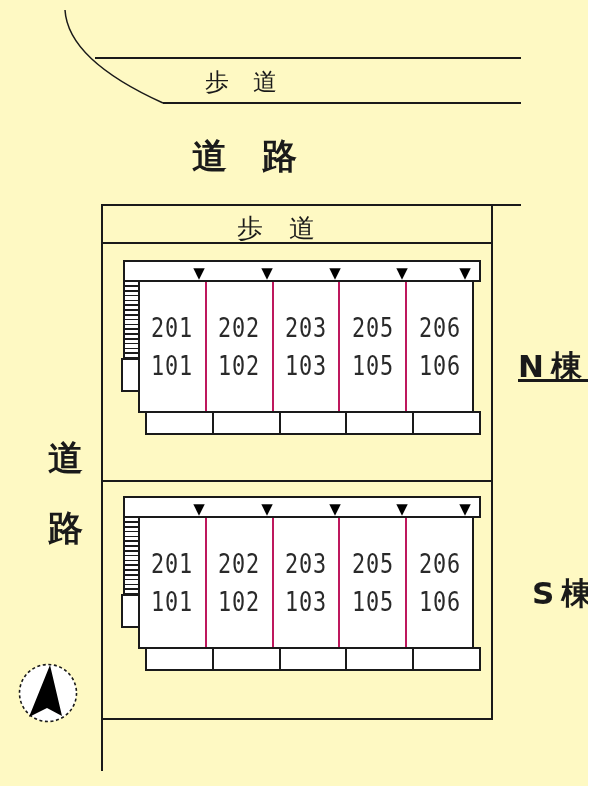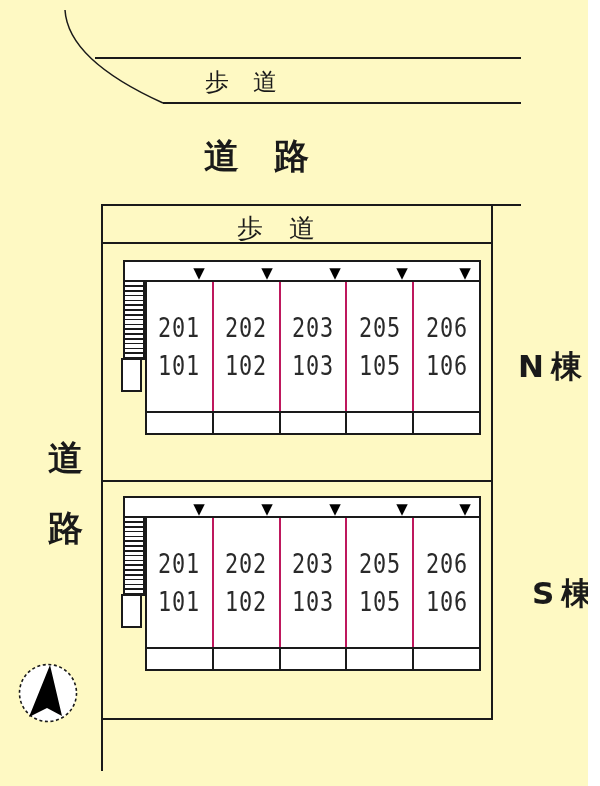--- a/index.html
+++ b/index.html
@@ -17,42 +17,42 @@
   #compound{left:101px;top:204px;width:392px;height:516px;border:2px solid #1a1a1a;box-sizing:border-box;}
 
   
   .building{position:absolute;width:358px;height:177px;}
   .entry-strip{position:absolute;left:0;top:0;width:358px;height:22px;border:2px solid #1a1a1a;box-sizing:border-box;background:#fff;}
   .marker{position:absolute;top:2px;width:20px;text-align:center;font-size:15px;line-height:18px;color:#000;}
   .m1{left:64px;}.m2{left:132px;}.m3{left:200px;}.m4{left:267px;}.m5{left:330px;}
   .stair{position:absolute;left:0;top:20px;width:22px;height:80px;border:2px solid #1a1a1a;box-sizing:border-box;
     background:repeating-linear-gradient(180deg,#ffffff 0px,#ffffff 3.2px,#1a1a1a 3.2px,#1a1a1a 4.8px);}
   .stair-foot{position:absolute;left:-2px;top:98px;width:21px;height:34px;border:2px solid #1a1a1a;box-sizing:border-box;background:#fff;}
-  .units{position:absolute;left:22px;top:20px;width:336px;height:133px;border:2px solid #1a1a1a;box-sizing:border-box;background:#fff;display:flex;}
+  .units{position:absolute;left:15px;top:20px;width:336px;height:133px;border:2px solid #1a1a1a;box-sizing:border-box;background:#fff;display:flex;}
   .unit{flex:1 1 0;display:flex;flex-direction:column;align-items:center;justify-content:center;gap:10px;border-left:2px solid #be185d;}
   .unit:first-child{border-left:none;}
   .num{font-size:26px;line-height:28px;color:#2a2a2a;transform:scaleX(0.84);letter-spacing:1px;font-family:"DejaVu Sans Mono","DejaVu Sans",monospace;}
   .balcony{position:absolute;left:22px;top:151px;width:336px;height:24px;border:2px solid #1a1a1a;box-sizing:border-box;background:#fff;display:flex;}
   .bcell{flex:1 1 0;border-left:2px solid #1a1a1a;}
   .bcell:first-child{border-left:none;}
 </style>
 </head>
 <body>
 
 <div id="canvas">
 
   <svg class="abs" style="left:0;top:0;width:600px;height:786px;" viewBox="0 0 600 786">
     <path d="M65 10 Q 68 60 163 103" fill="none" stroke="#1a1a1a" stroke-width="1.5"></path>
   </svg>
 
   <div class="hline" style="left:95px;top:57px;width:426px;"></div>
   <div class="hline" style="left:163px;top:102px;width:358px;"></div>
   <div class="abs jp" style="left:205px;top:66px;font-size:24px;">歩　道</div>
 
-  <div class="abs jp bold" style="left:204px;top:133px;font-size:35px;">道　路</div>
+  <div class="abs jp bold" style="left:192px;top:133px;font-size:35px;">道　路</div>
 
   <div class="abs" id="compound"></div>
   <div class="hline" style="left:493px;top:204px;width:28px;"></div>
   <div class="vline" style="left:101px;top:718px;height:53px;"></div>
 
   <div class="hline" style="left:103px;top:242px;width:388px;"></div>
   <div class="abs jp" style="left:237px;top:211px;font-size:26px;">歩　道</div>
 
   <div class="hline" style="left:103px;top:480px;width:388px;"></div>
 
@@ -92,21 +92,21 @@
       </div>
     </div>
     <div class="balcony">
       <div class="bcell"></div>
       <div class="bcell"></div>
       <div class="bcell"></div>
       <div class="bcell"></div>
       <div class="bcell"></div>
     </div>
   </div>
-  <div class="abs jp bold" style="left:518px;top:346px;font-size:31px;letter-spacing:7px;">N棟</div>
+  <div class="abs jp bold" style="left:518px;top:346px;font-size:31px;letter-spacing:7px;text-decoration:underline;">N棟</div>
 
   <div class="building" style="left:123px;top:496px;">
     <div class="entry-strip">
       <span class="marker m1">▼</span>
       <span class="marker m2">▼</span>
       <span class="marker m3">▼</span>
       <span class="marker m4">▼</span>
       <span class="marker m5">▼</span>
     </div>
     <div class="stair"></div>

